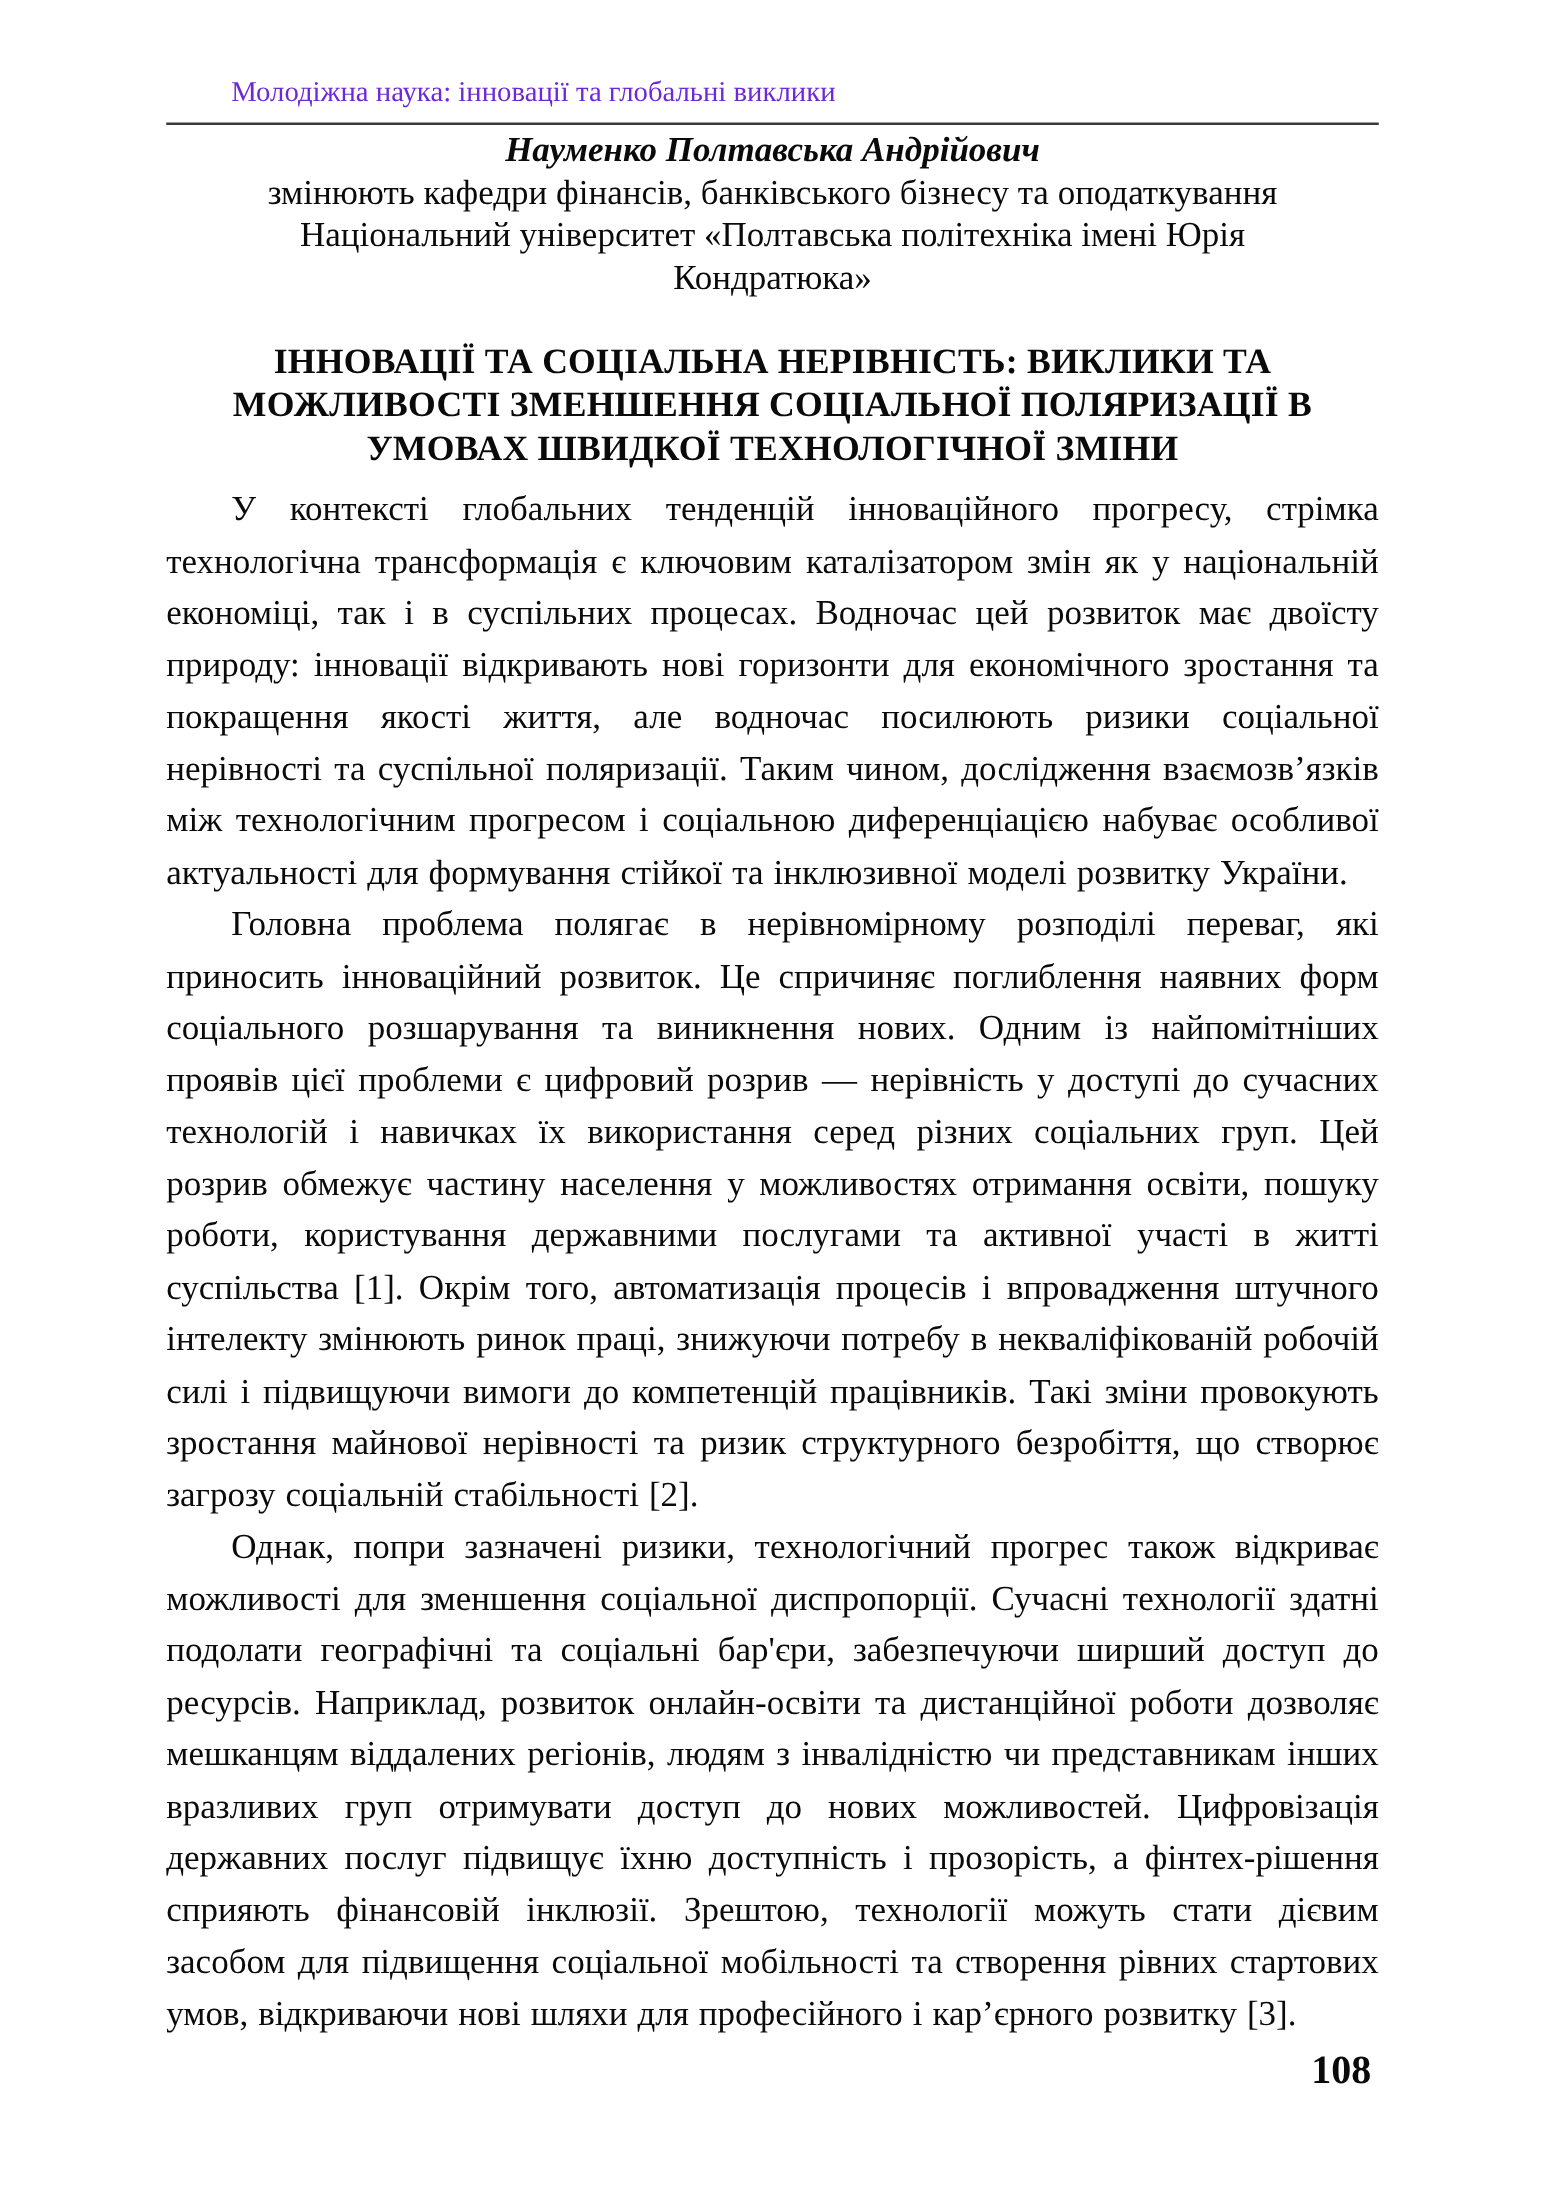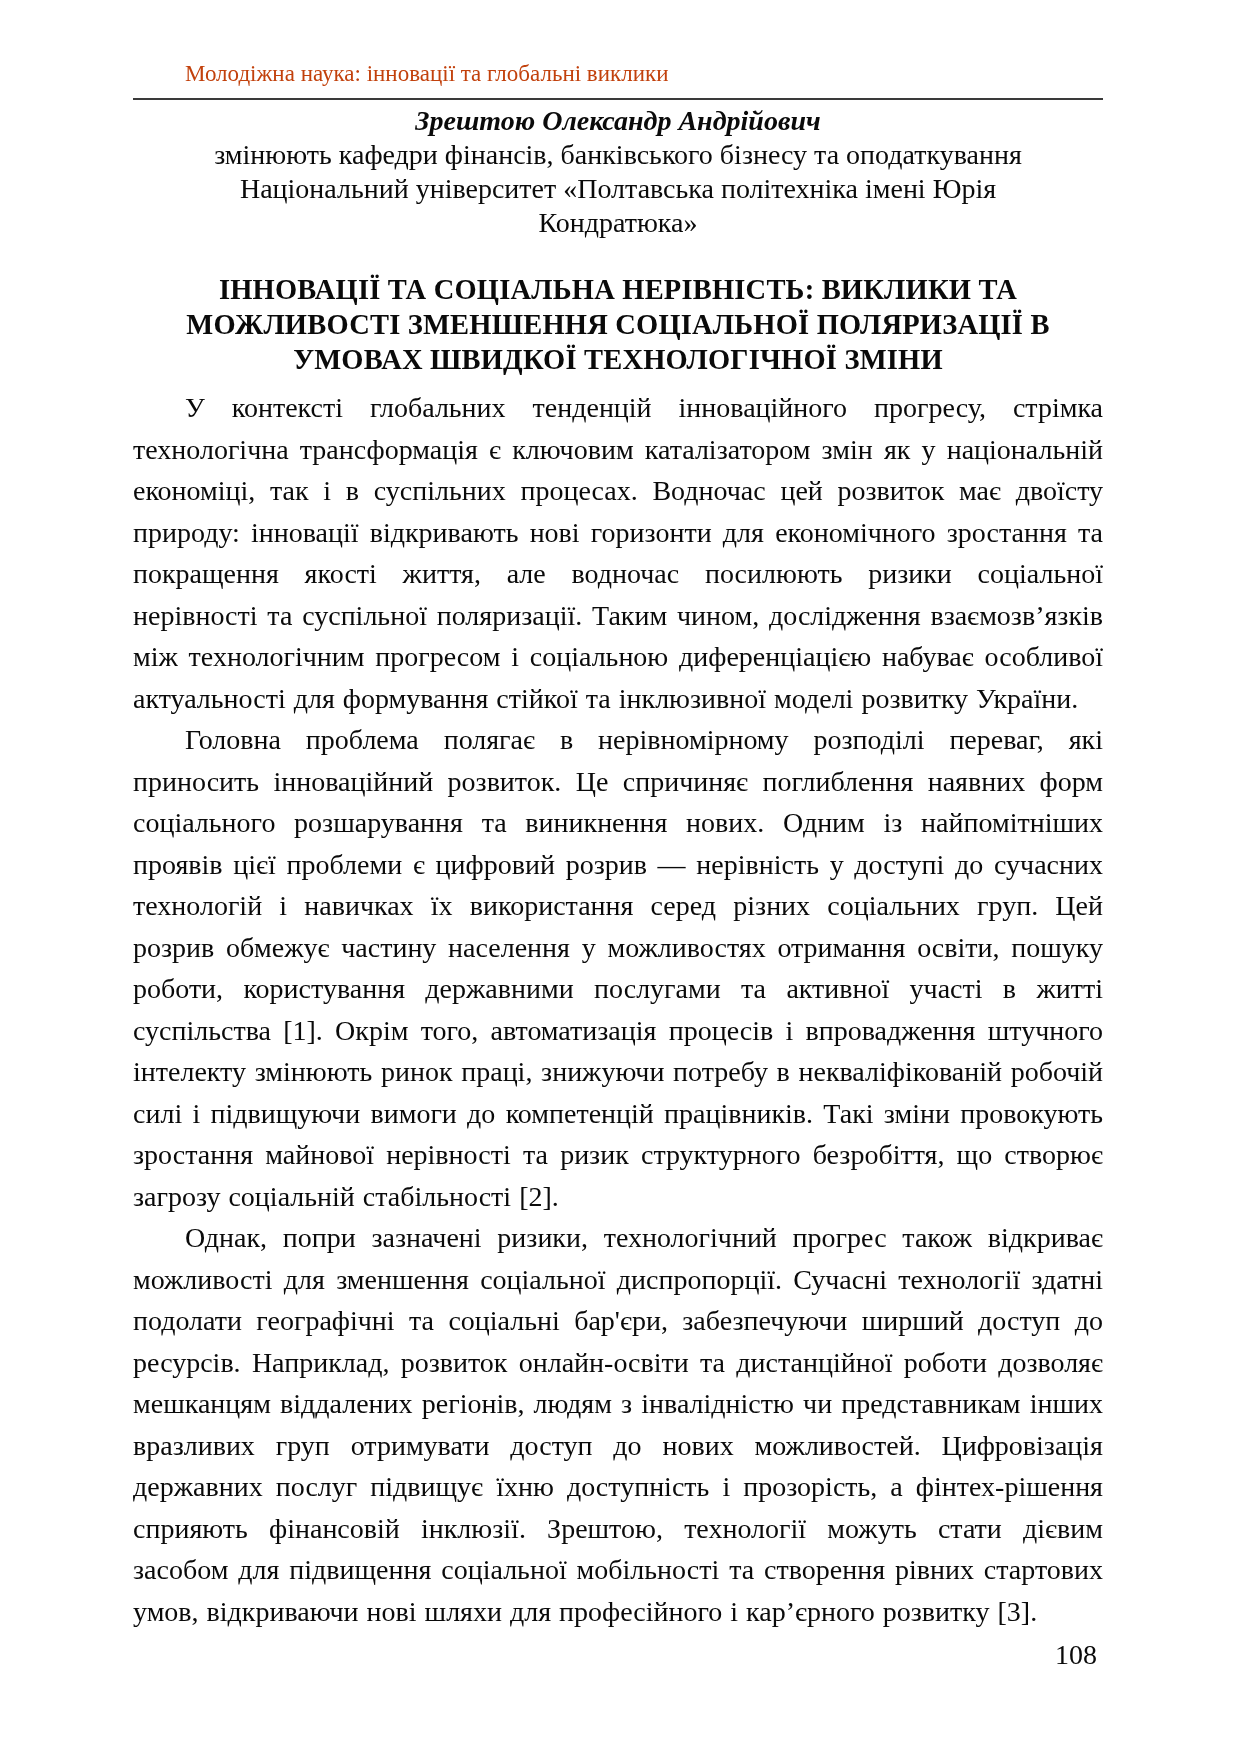--- a/index.html
+++ b/index.html
@@ -27,21 +27,21 @@
   
   .running-header {
     border-bottom: 2px solid #3a3a3a;
     padding-bottom: 10px;
   }
   .running-header .rh-text {
     display: block;
     padding-left: 52px;
     font-size: 23px;
     line-height: 28px;
-    color: #c2410c;
+    color: #6d28d9;
   }
 
   
   .udc {
     margin-top: 42px;
     font-size: 28px;
     line-height: 34px;
   }
 
   
@@ -81,36 +81,37 @@
     text-indent: 52px;
     hyphens: none;
     word-spacing: 1px;
   }
 
   
   .page-number {
     position: absolute;
     top: 1638px;
     right: 143px;
-    font-size: 28px;
+    font-size: 32px;
     line-height: 34px;
+    font-weight: bold;
   }
 </style>
 </head>
 <body>
 
 <div class="page">
 
   <div class="running-header">
     <span class="rh-text">Молодіжна наука: інновації та глобальні виклики</span>
   </div>
 
 
   <div class="author-block">
-    <div class="author-name">Зрештою Олександр Андрійович</div>
+    <div class="author-name">Науменко Полтавська Андрійович</div>
     <div class="author-position">змінюють кафедри фінансів, банківського бізнесу та оподаткування</div>
     <div class="author-affiliation">Національний університет «Полтавська політехніка імені Юрія Кондратюка»</div>
   </div>
 
   <h1 class="paper-title">ІННОВАЦІЇ ТА СОЦІАЛЬНА НЕРІВНІСТЬ: ВИКЛИКИ ТА МОЖЛИВОСТІ ЗМЕНШЕННЯ СОЦІАЛЬНОЇ ПОЛЯРИЗАЦІЇ В УМОВАХ ШВИДКОЇ ТЕХНОЛОГІЧНОЇ ЗМІНИ</h1>
 
   <div class="body-text">
     <p>У контексті глобальних тенденцій інноваційного прогресу, стрімка технологічна трансформація є ключовим каталізатором змін як у національній економіці, так і в суспільних процесах. Водночас цей розвиток має двоїсту природу: інновації відкривають нові горизонти для економічного зростання та покращення якості життя, але водночас посилюють ризики соціальної нерівності та суспільної поляризації. Таким чином, дослідження взаємозв’язків між технологічним прогресом і соціальною диференціацією набуває особливої актуальності для формування стійкої та інклюзивної моделі розвитку України.</p>
     <p>Головна проблема полягає в нерівномірному розподілі переваг, які приносить інноваційний розвиток. Це спричиняє поглиблення наявних форм соціального розшарування та виникнення нових. Одним із найпомітніших проявів цієї проблеми є цифровий розрив — нерівність у доступі до сучасних технологій і навичках їх використання серед різних соціальних груп. Цей розрив обмежує частину населення у можливостях отримання освіти, пошуку роботи, користування державними послугами та активної участі в житті суспільства [1]. Окрім того, автоматизація процесів і впровадження штучного інтелекту змінюють ринок праці, знижуючи потребу в некваліфікованій робочій силі і підвищуючи вимоги до компетенцій працівників. Такі зміни провокують зростання майнової нерівності та ризик структурного безробіття, що створює загрозу соціальній стабільності [2].</p>
     <p>Однак, попри зазначені ризики, технологічний прогрес також відкриває можливості для зменшення соціальної диспропорції. Сучасні технології здатні подолати географічні та соціальні бар'єри, забезпечуючи ширший доступ до ресурсів. Наприклад, розвиток онлайн-освіти та дистанційної роботи дозволяє мешканцям віддалених регіонів, людям з інвалідністю чи представникам інших вразливих груп отримувати доступ до нових можливостей. Цифровізація державних послуг підвищує їхню доступність і прозорість, а фінтех-рішення сприяють фінансовій інклюзії. Зрештою, технології можуть стати дієвим засобом для підвищення соціальної мобільності та створення рівних стартових умов, відкриваючи нові шляхи для професійного і кар’єрного розвитку [3].</p>

